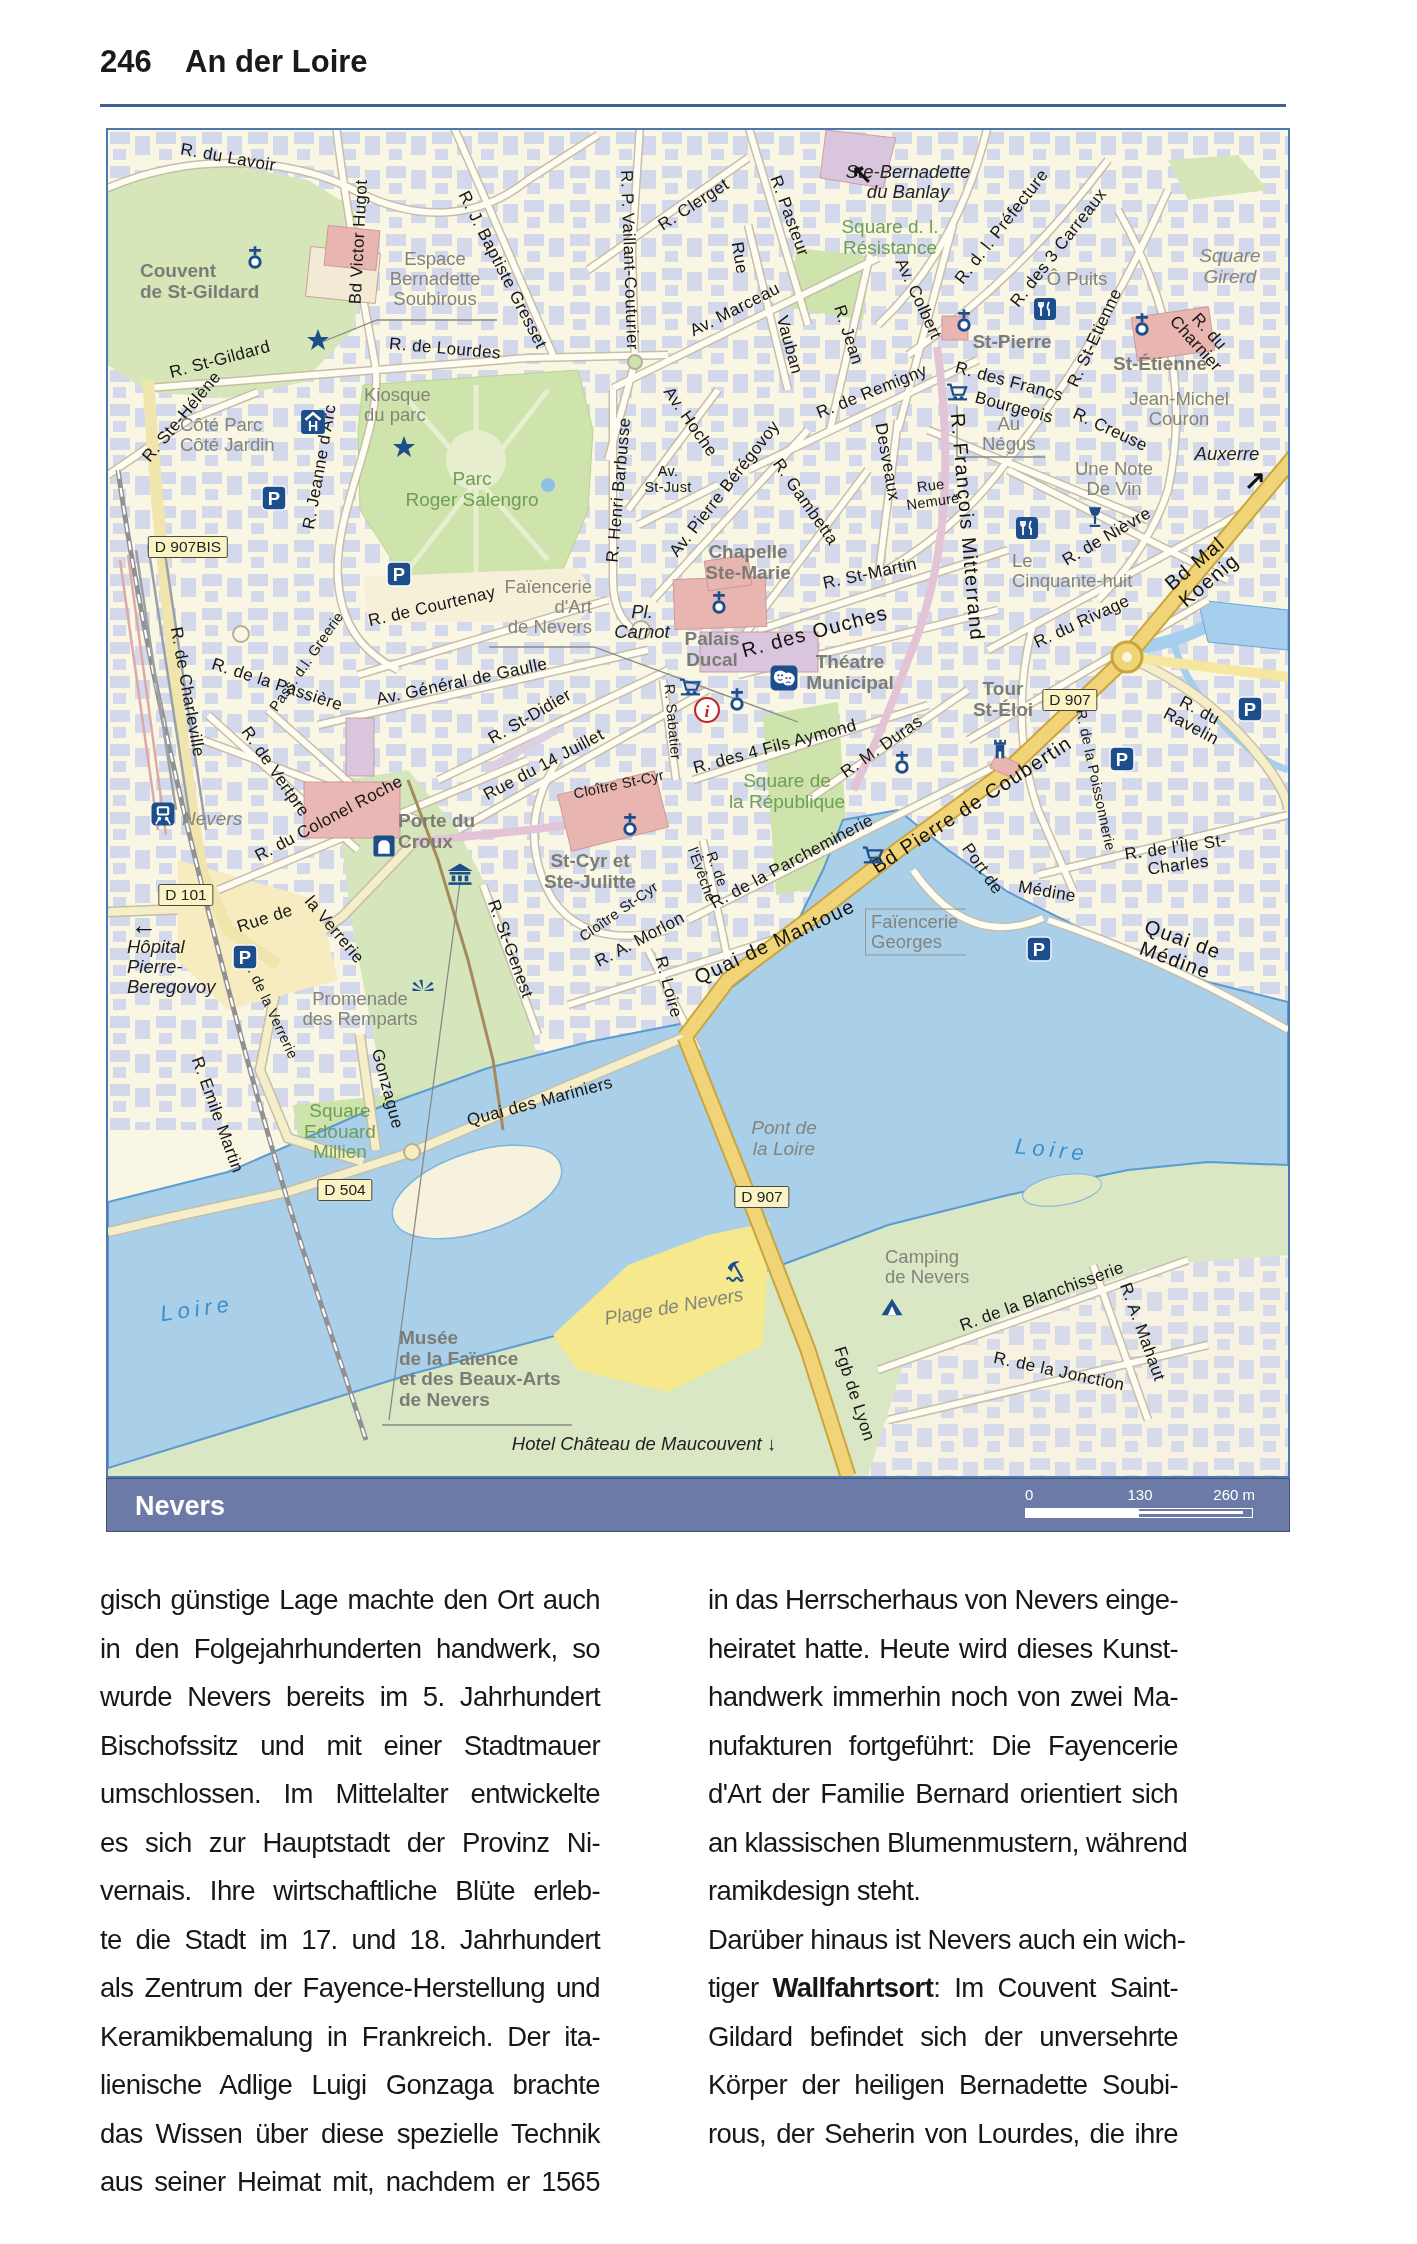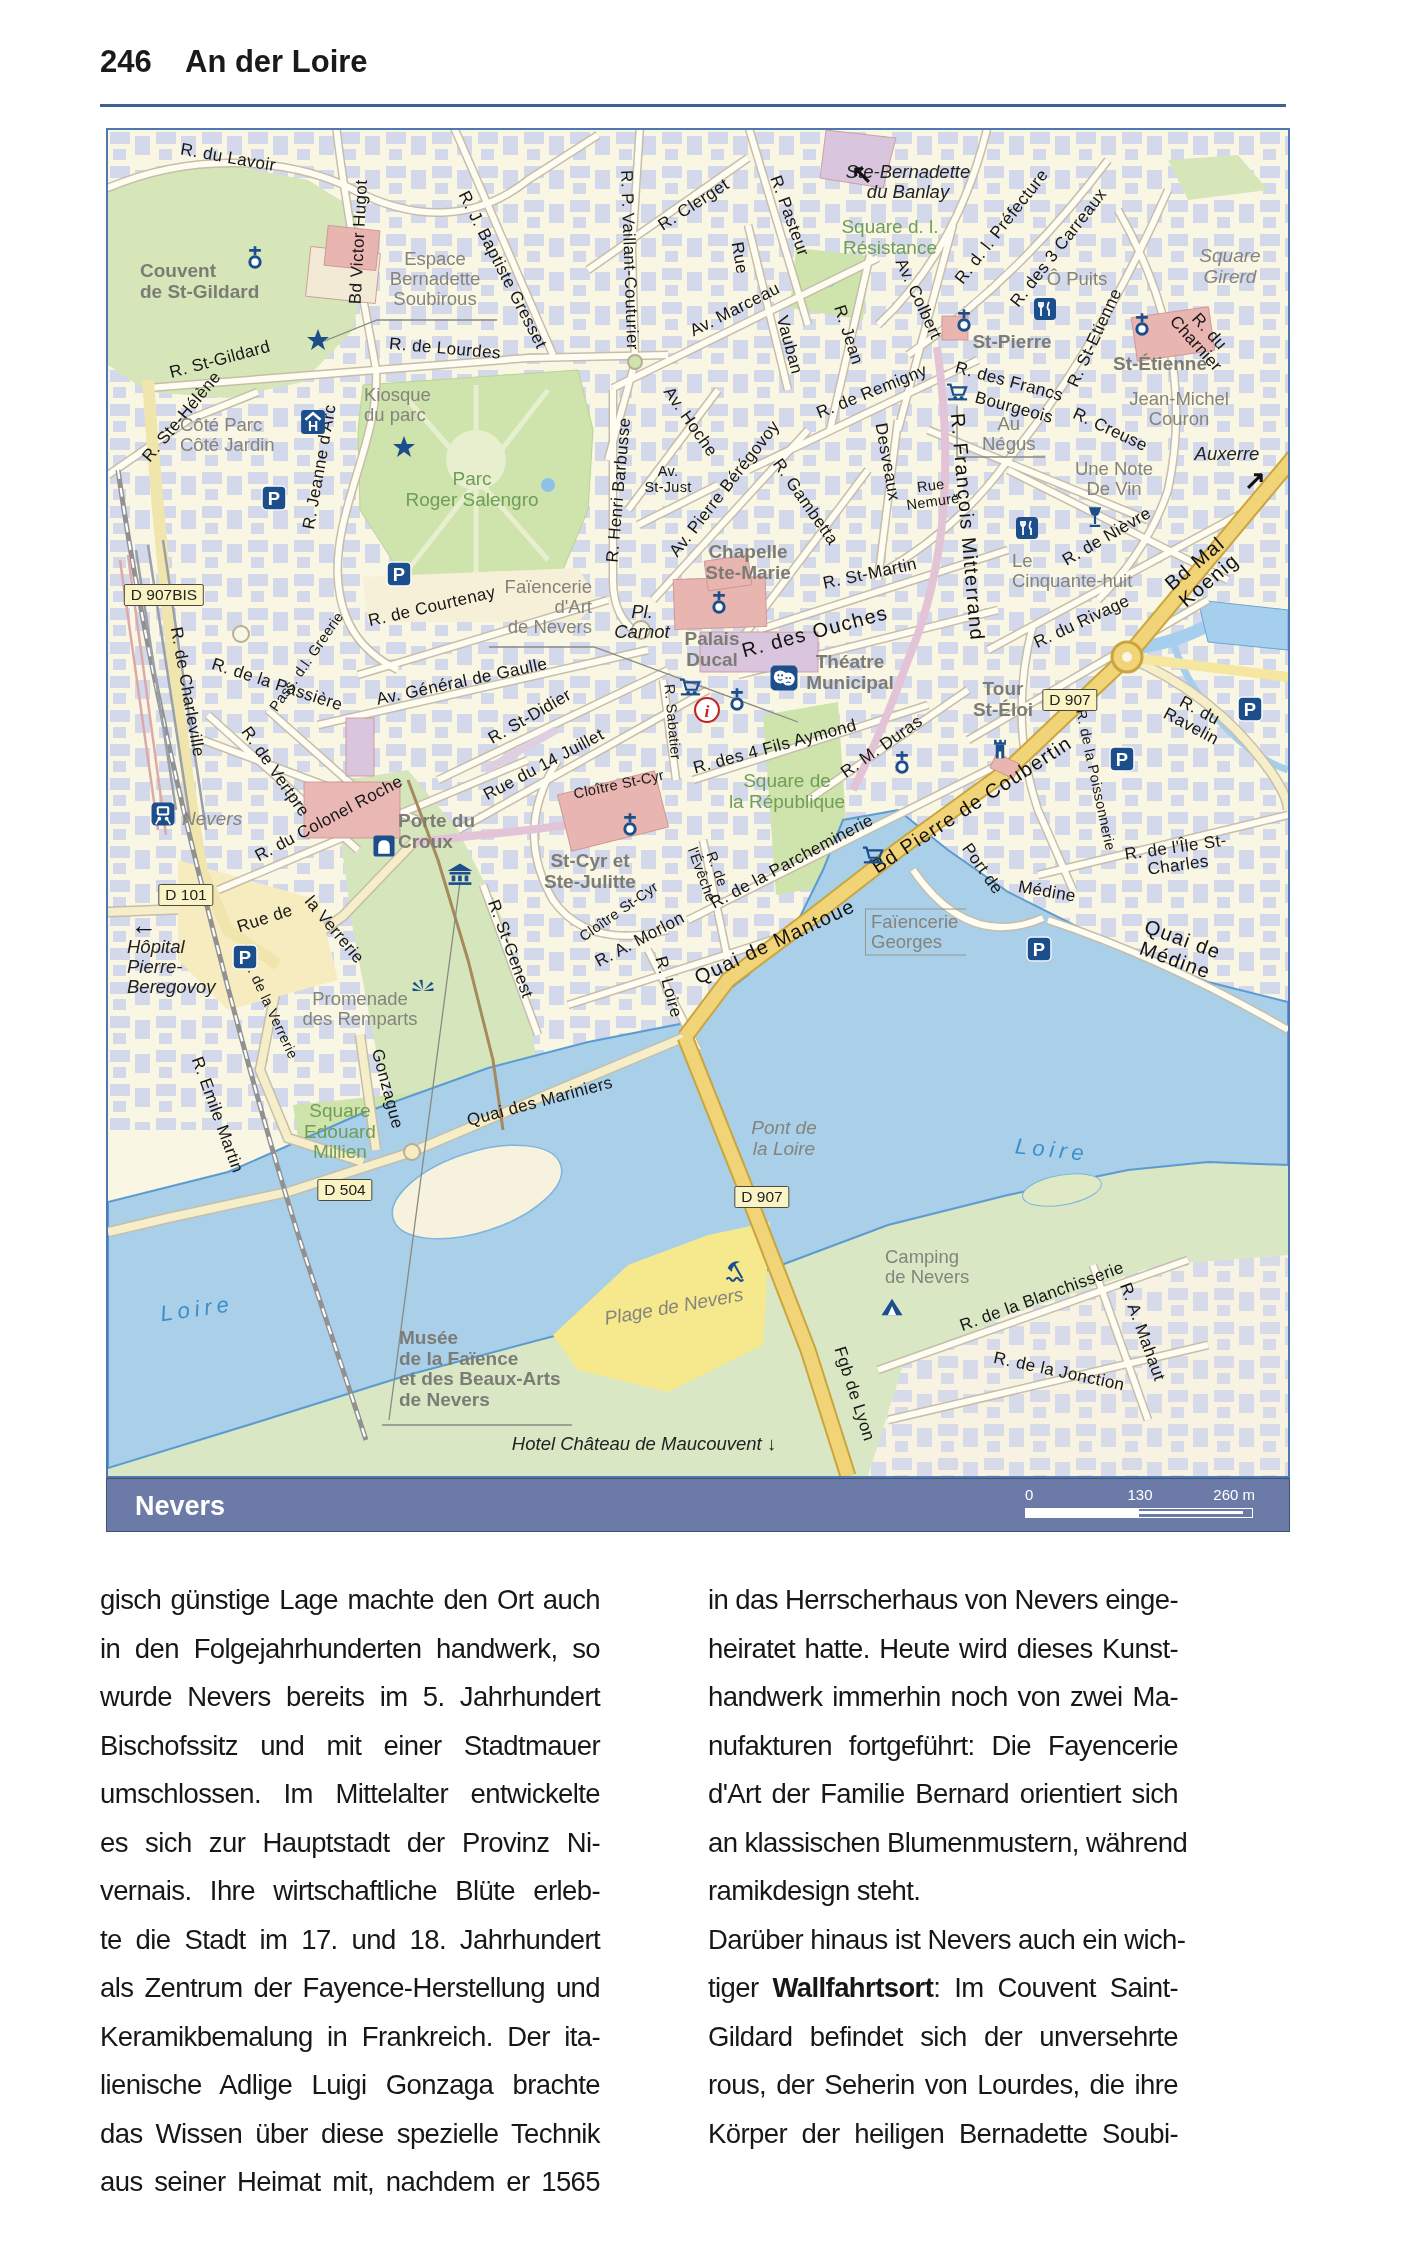--- a/index.html
+++ b/index.html
@@ -429,21 +429,21 @@
         <div class="lbl st" style="left: 74px; top: 287px; transform: translate(-50%, -50%) rotate(-50deg);">R. Ste-Hélène</div>
         <div class="lbl st" style="left: 337px; top: 219px; transform: translate(-50%, -50%) rotate(5deg);">R. de Lourdes</div>
         <div class="lbl shop" style="left: 256px; top: 275px; text-align: left; transform: translate(0px, -50%) rotate(0deg);">Kiosque
 du parc</div>
         <div class="lbl shop" style="left: 72px; top: 305px; text-align: left; transform: translate(0px, -50%) rotate(0deg);">Côté Parc
 Côté Jardin</div>
         <div class="lbl green" style="left: 364px; top: 360px; transform: translate(-50%, -50%) rotate(0deg);">Parc
 Roger Salengro</div>
         <div class="lbl st" style="left: 212px; top: 337px; transform: translate(-50%, -50%) rotate(-80deg);">R. Jeanne d'Arc</div>
         <div class="lbl st" style="left: 79px; top: 562px; transform: translate(-50%, -50%) rotate(80deg);">R. de Charleville</div>
-        <div class="badge" style="left: 56px; top: 417px; transform: translate(-50%, -50%); margin-top: 48px;">D 907BIS</div>
+        <div class="badge" style="left: 80px; top: 417px; transform: translate(-50%, -50%);">D 907BIS</div>
         <div class="badge" style="left: 78px; top: 765px; transform: translate(-50%, -50%);">D 101</div>
         <div class="badge" style="left: 237px; top: 1060px; transform: translate(-50%, -50%);">D 504</div>
         <div class="badge" style="left: 962px; top: 570px; transform: translate(-50%, -50%);">D 907</div>
         <div class="badge" style="left: 654px; top: 1067px; transform: translate(-50%, -50%);">D 907</div>
         <span class="icon" style="left: 147px; top: 127px; transform: translate(-50%, -50%);"><svg viewBox="0 0 24 30" width="20" height="25">
             <g stroke="#1c4e8c" stroke-width="3.2">
               <line x1="12" y1="2" x2="12" y2="13"></line>
               <line x1="5" y1="7" x2="19" y2="7"></line>
             </g>
             <circle cx="12" cy="21" r="6.2" fill="#fff" stroke="#1c4e8c" stroke-width="3.6"></circle>
@@ -666,16 +666,16 @@
       <div class="line"><span>in das Herrscherhaus von Nevers einge-</span></div>
       <div class="line"><span>heiratet hatte. Heute wird dieses Kunst-</span></div>
       <div class="line"><span>handwerk immerhin noch von zwei Ma-</span></div>
       <div class="line"><span>nufakturen fortgeführt: Die Fayencerie</span></div>
       <div class="line"><span>d'Art der Familie Bernard orientiert sich</span></div>
       <div class="line"><span>an klassischen Blumenmustern, während</span></div>
       <div class="line rag"><span>ramikdesign steht.</span></div>
       <div class="line"><span>Darüber hinaus ist Nevers auch ein wich-</span></div>
       <div class="line"><span>tiger </span><b>Wallfahrtsort</b><span>: Im Couvent Saint-</span></div>
       <div class="line"><span>Gildard befindet sich der unversehrte</span></div>
+      <div class="line"><span>Körper der heiligen Bernadette Soubi-</span></div>
       <div class="line"><span>rous, der Seherin von Lourdes, die ihre</span></div>
-      <div class="line"><span>Körper der heiligen Bernadette Soubi-</span></div>
     </div>
 </div>
 
 </body></html>

